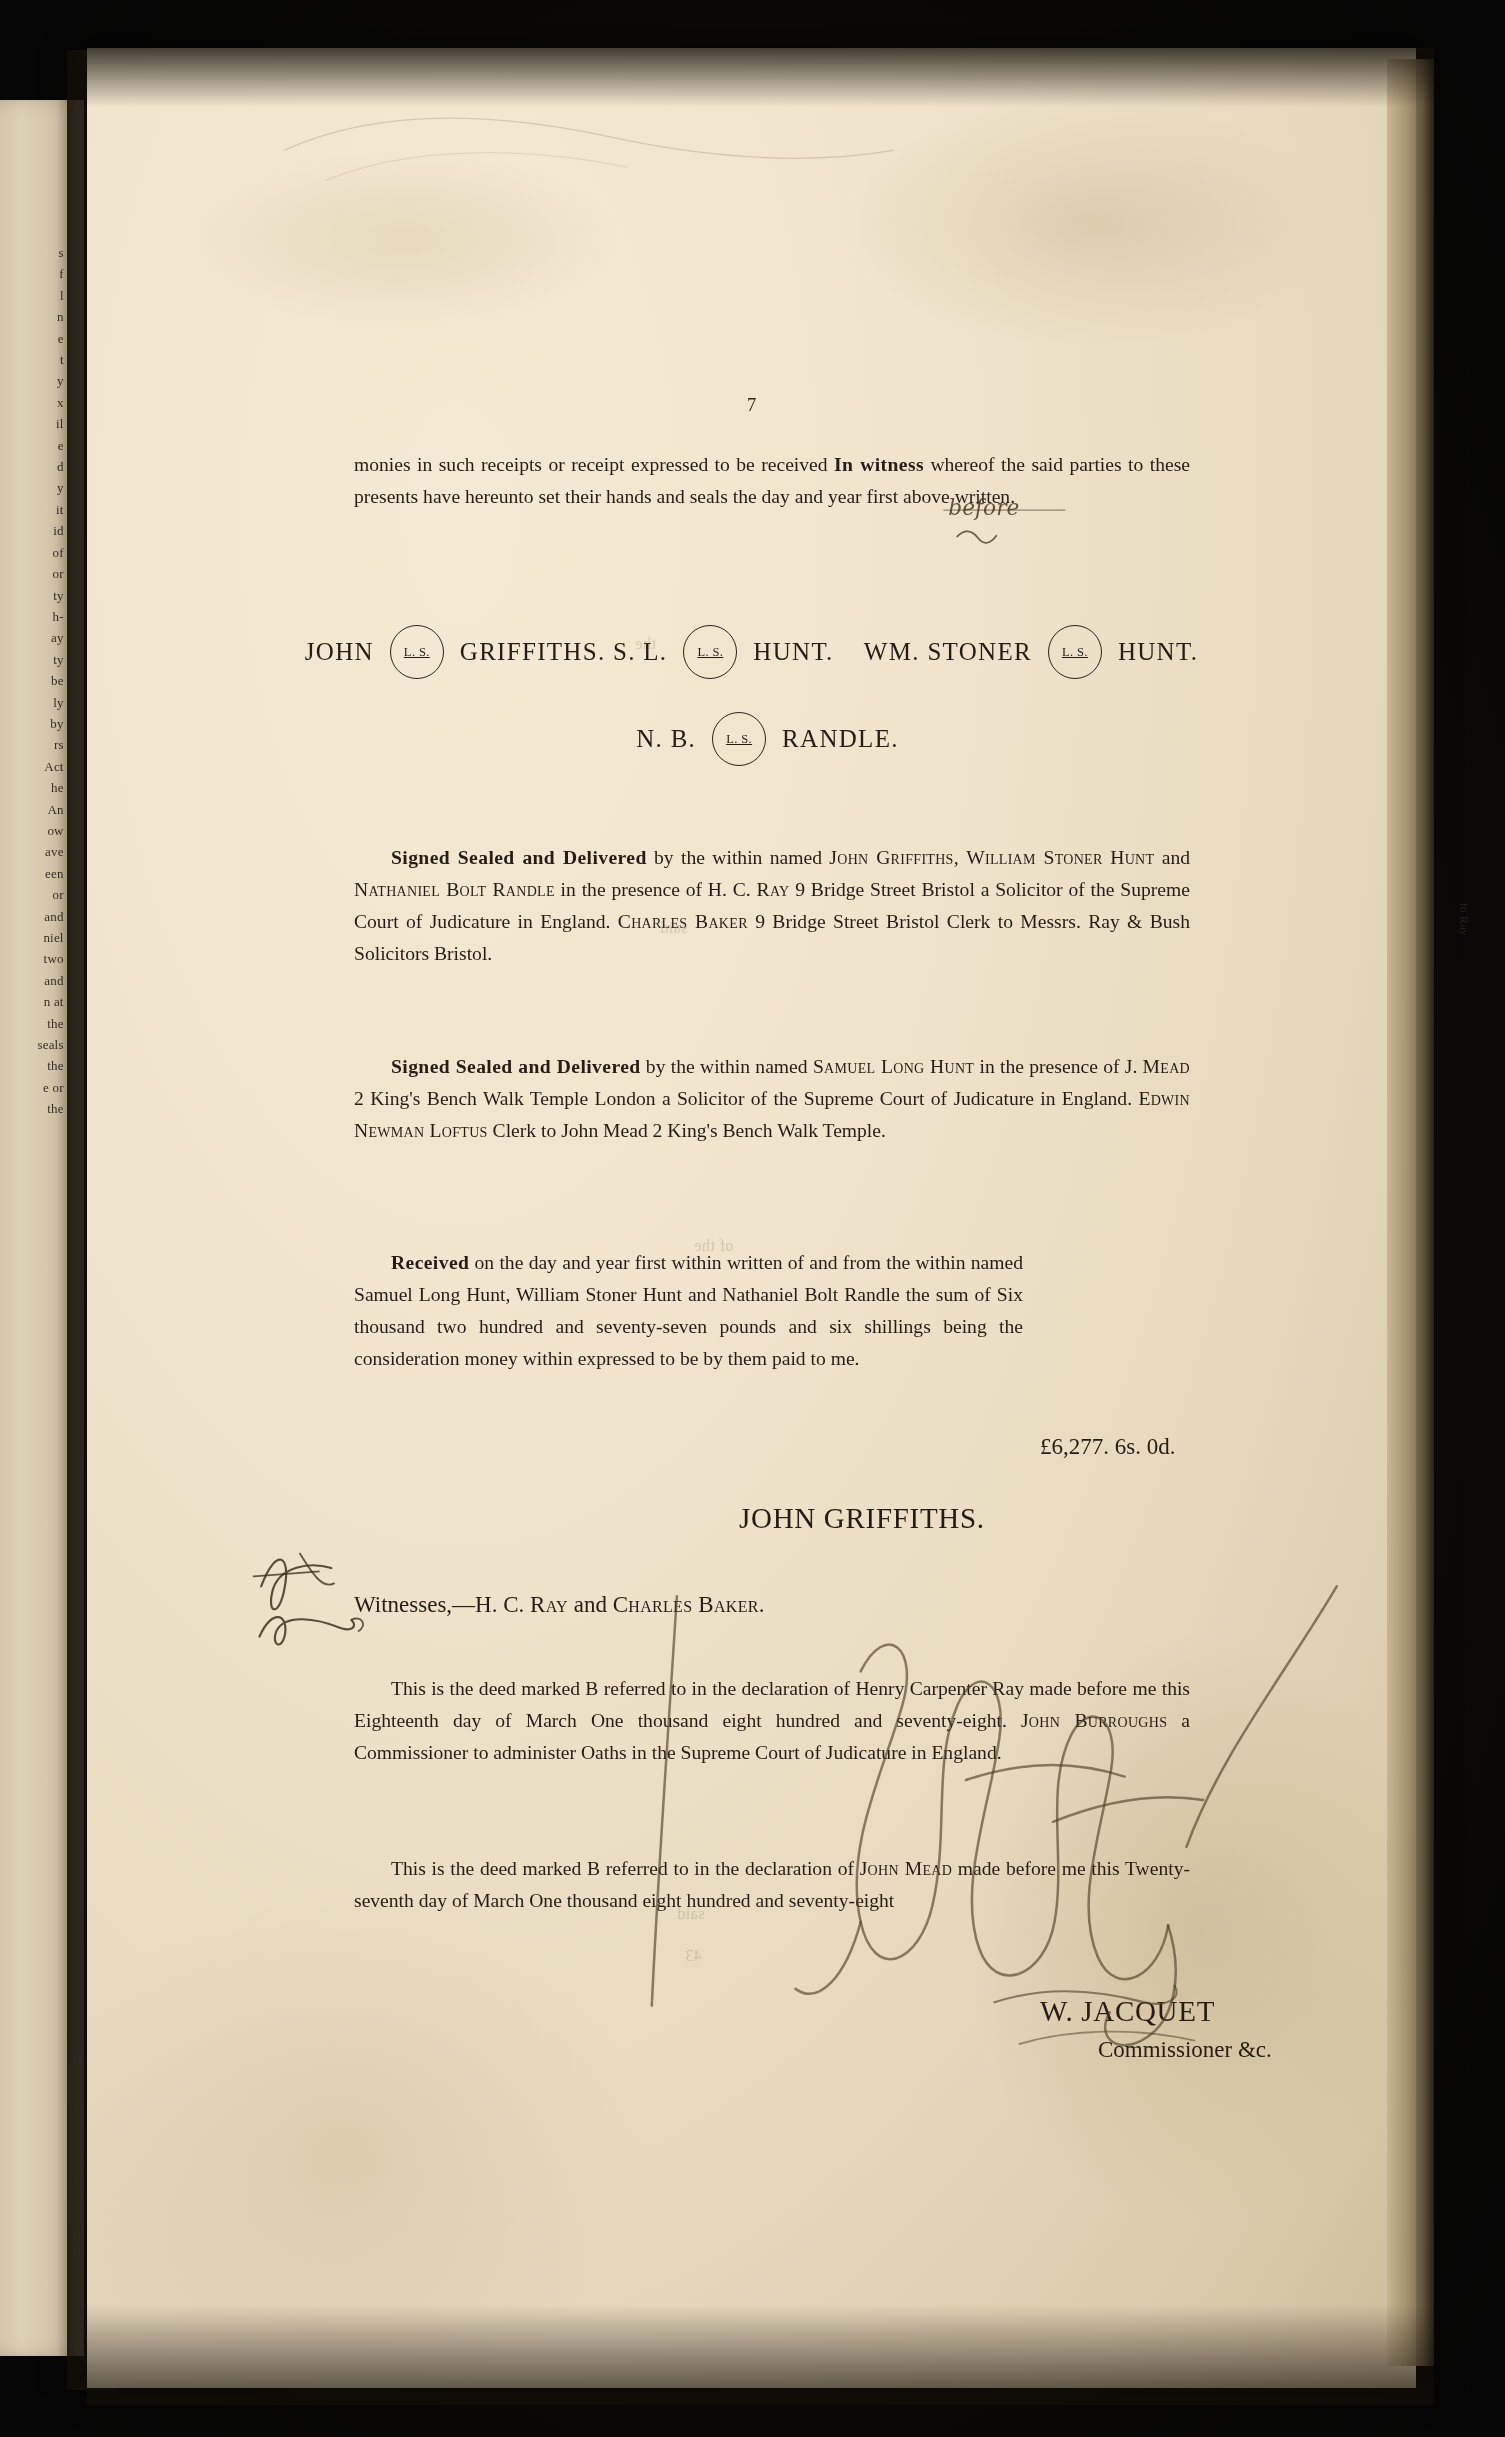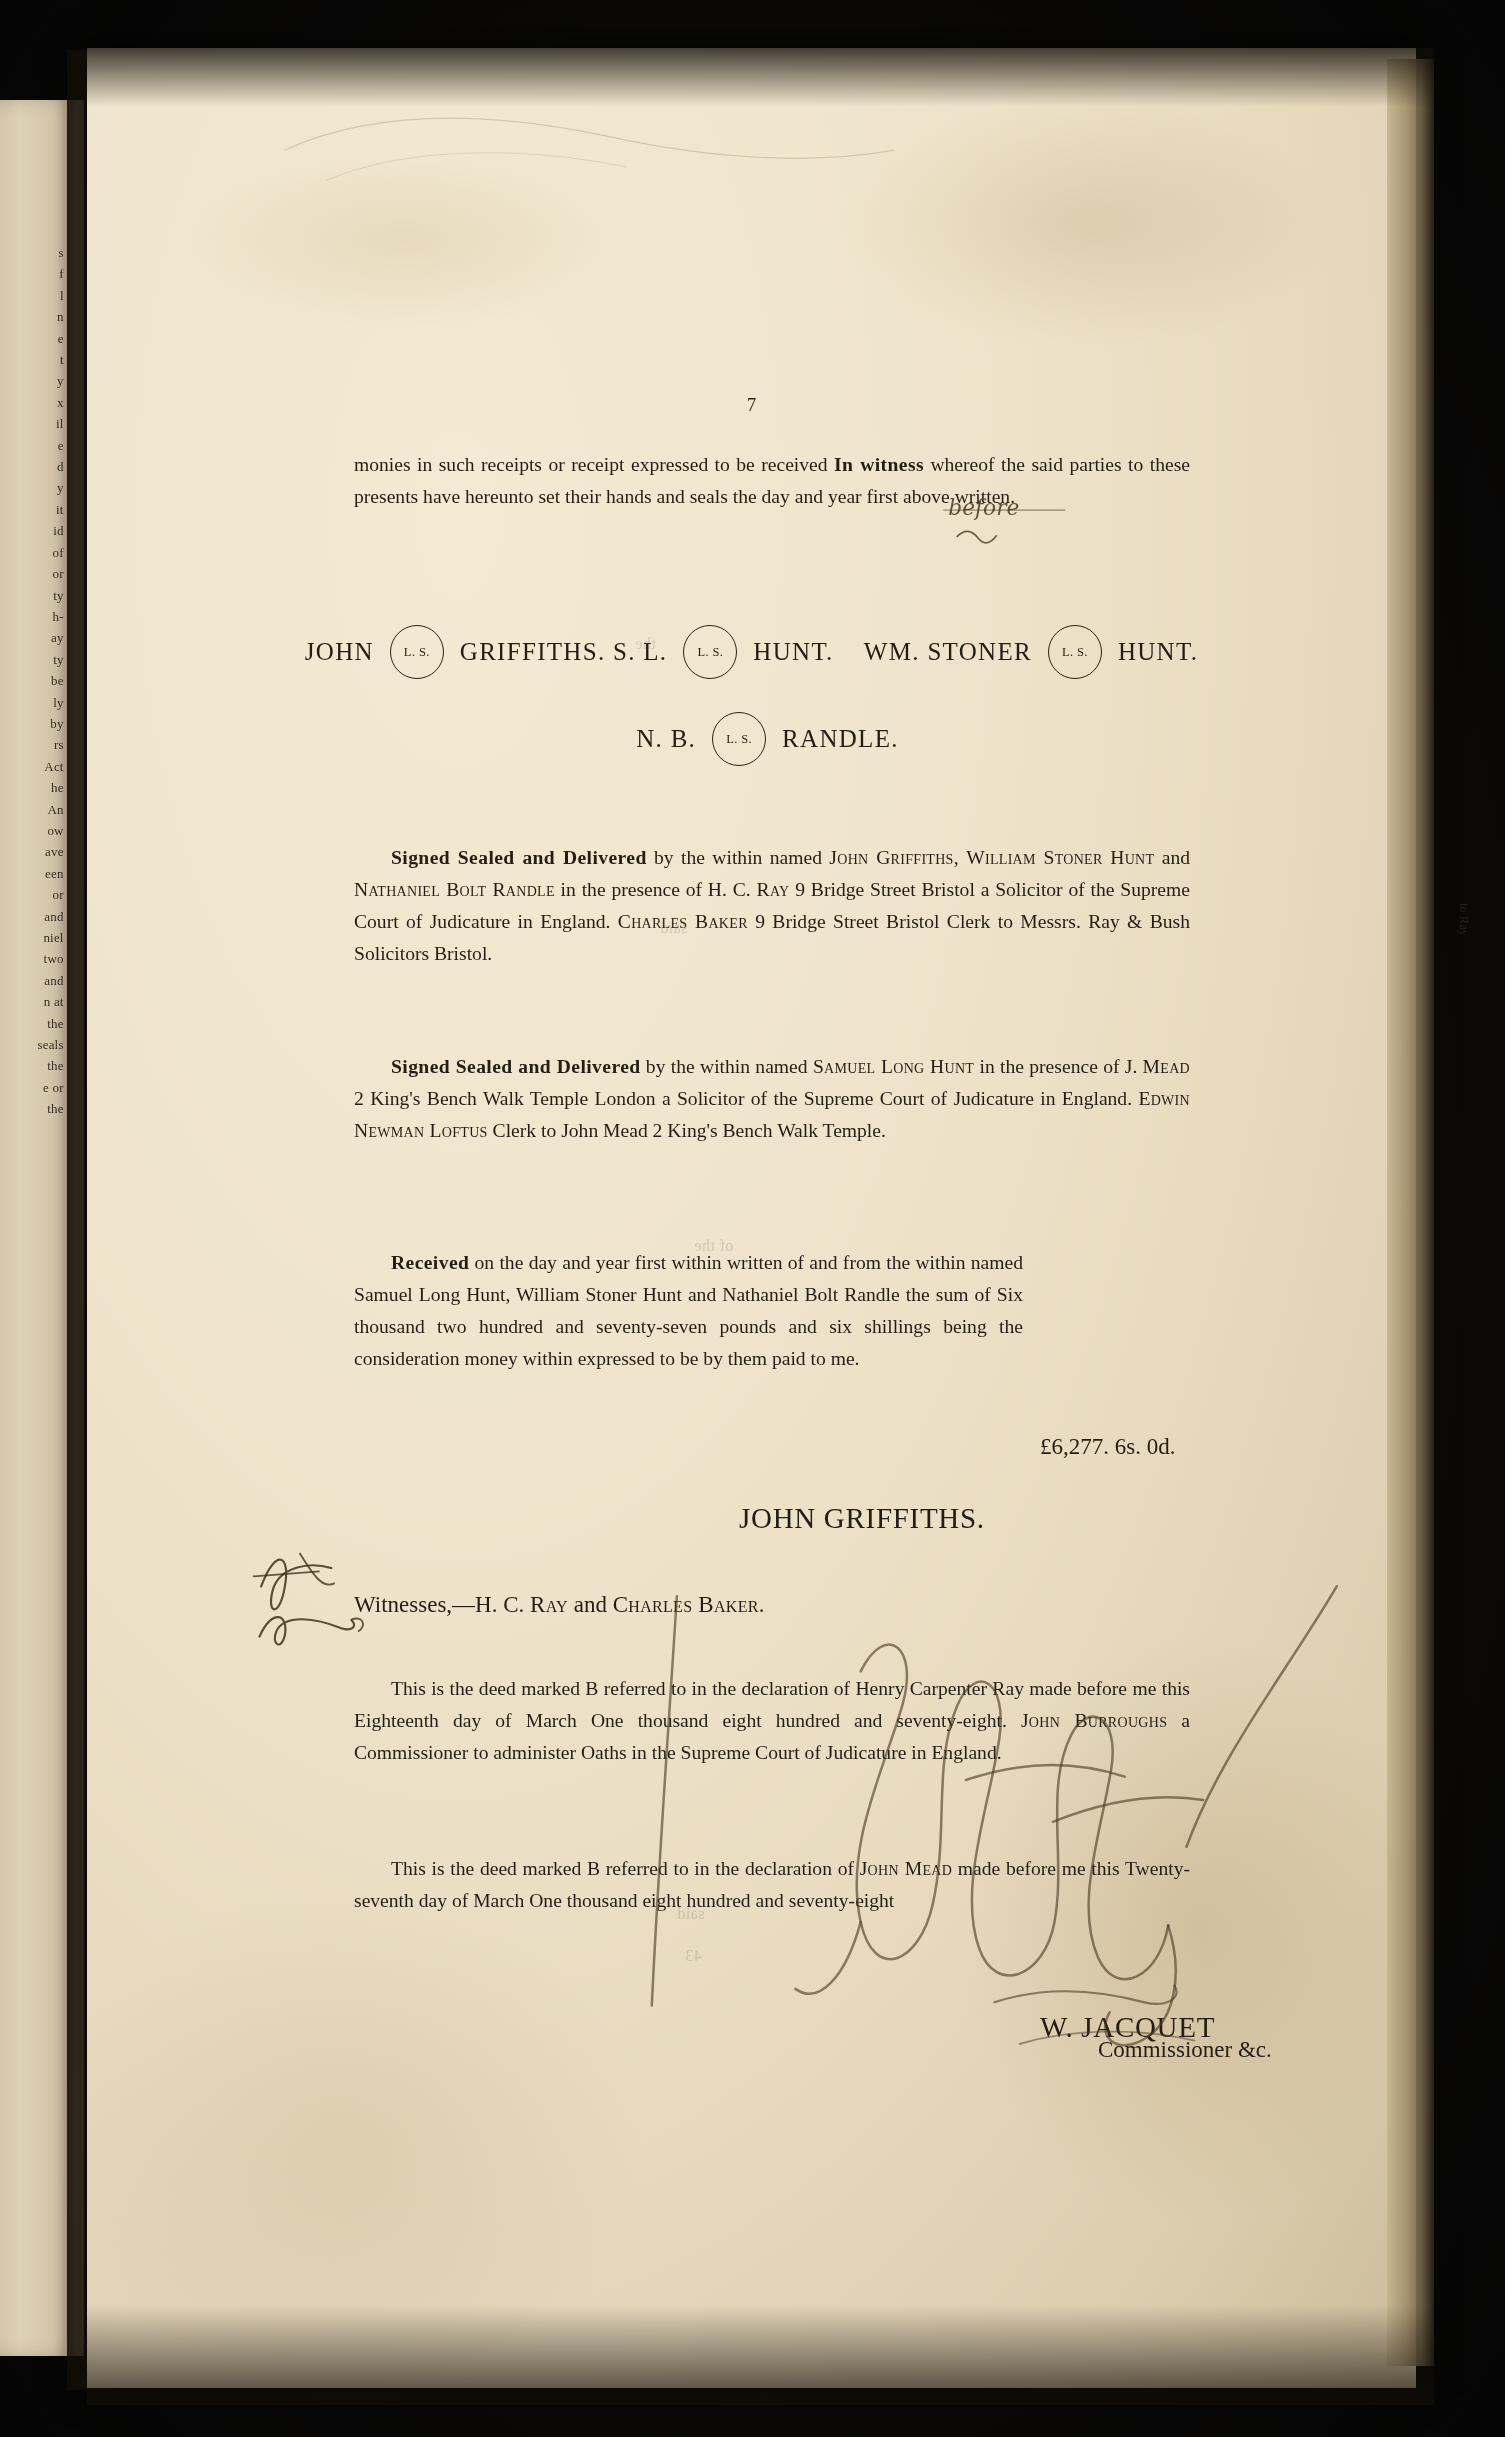--- a/index.html
+++ b/index.html
@@ -152,20 +152,21 @@
     width: 52px;
     height: 52px;
     border: 1.3px solid #2a2219;
     border-radius: 50%;
     line-height: 52px;
     text-align: center;
     font-size: 12.5px;
     letter-spacing: 0.4px;
     vertical-align: middle;
     margin: 0 8.4px;
+    text-decoration: underline;
   }
   .seal-row span.nm { vertical-align: middle; }
 
   .sig {
     position: absolute;
     font-size: 29px;
     letter-spacing: 0.7px;
   }
   .smallnote {
     position: absolute;
@@ -302,21 +303,21 @@
     <div class="smallnote" style="left:953px;top:1386px;">£6,277.  6s.  0d.</div>
 
     <div class="sig" style="left:652px;top:1454px;">JOHN GRIFFITHS.</div>
 
     <div class="smallnote" id="p-wit" style="left:267px;top:1544px;">Witnesses,—H. C. <span class="sc">Ray</span> and <span class="sc">Charles Baker</span>.</div>
 
     <div class="para indent" id="p-ex1" style="left:267px;top:1625px;width:836px;">This is the deed marked B referred to in the declaration of Henry Carpenter Ray made before me this Eighteenth day of March One thousand eight hundred and seventy-eight. <span class="sc">John Burroughs</span> a Commissioner to administer Oaths in the Supreme Court of Judicature in England.</div>
 
     <div class="para indent" id="p-ex2" style="left:267px;top:1805px;width:836px;">This is the deed marked B referred to in the declaration of <span class="sc">John Mead</span> made before me this Twenty-seventh day of March One thousand eight hundred and seventy-eight</div>
 
-    <div class="sig" style="left:953px;top:1947px;margin-top:16px;">W. JACQUET</div>
+    <div class="sig" style="left:953px;top:1947px;">W. JACQUET</div>
     <div class="smallnote" style="left:1011px;top:1989px;">Commissioner &amp;c.</div>
   </div>
 
   <div class="ink" style="left:940px;top:490px;">
     <svg width="167" height="67" viewBox="0 0 200 80">
       <text x="10" y="30" font-family="DejaVu Serif, serif" font-size="26" font-style="italic" fill="rgba(70,56,32,.85)">before</text>
       <path d="M20 56 q14 -14 26 2 q10 12 22 -4" stroke="rgba(70,56,32,.8)" stroke-width="2" fill="none"></path>
       <path d="M4 24 L150 24" stroke="rgba(70,56,32,.55)" stroke-width="1.6" fill="none"></path>
     </svg>
   </div>

